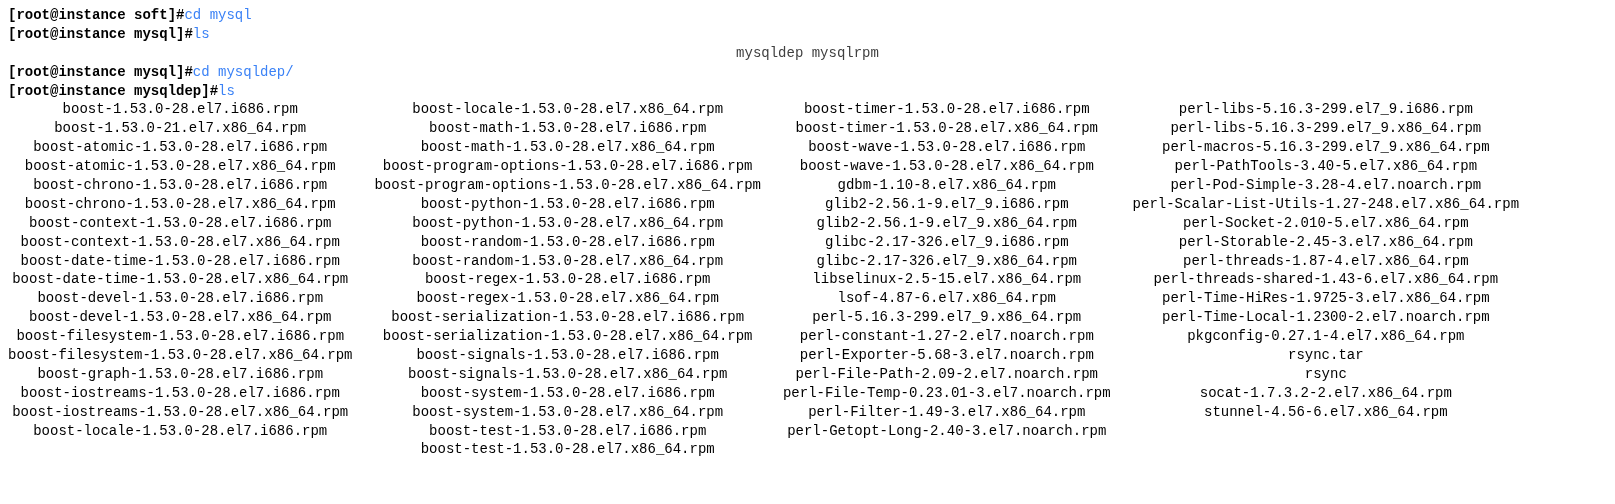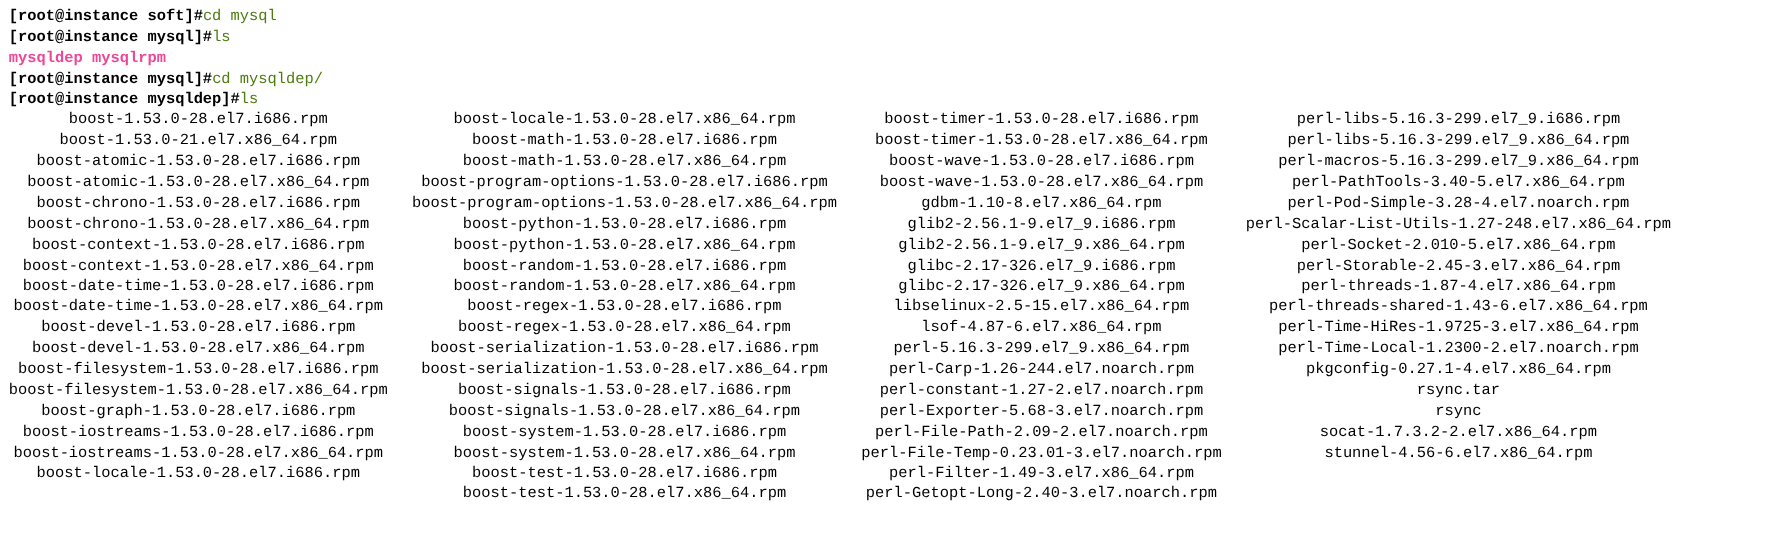--- a/index.html
+++ b/index.html
@@ -17,25 +17,26 @@
       white-space: nowrap;
     }
     .prompt-line {
       display: flex;
     }
     .prompt-line .black {
       color: #000;
       font-weight: bold;
     }
     .prompt-line .cmd {
-      color: #4d7c0f;
+      color: #3b82f6;
     }
     .ls-output {
-      color: #ec4899;
-      font-weight: bold;
+      color: #404040;
+      font-weight: normal;
+      text-align: center;
     }
     .red {
       color: #aa0000;
       font-weight: bold;
     }
     .columns {
       display: flex;
       gap: 22px;
     }
     .col {
@@ -123,21 +124,20 @@
         <div class="file-entry">boost-wave-1.53.0-28.el7.i686.rpm</div>
         <div class="file-entry">boost-wave-1.53.0-28.el7.x86_64.rpm</div>
         <div class="file-entry">gdbm-1.10-8.el7.x86_64.rpm</div>
         <div class="file-entry">glib2-2.56.1-9.el7_9.i686.rpm</div>
         <div class="file-entry">glib2-2.56.1-9.el7_9.x86_64.rpm</div>
         <div class="file-entry">glibc-2.17-326.el7_9.i686.rpm</div>
         <div class="file-entry">glibc-2.17-326.el7_9.x86_64.rpm</div>
         <div class="file-entry">libselinux-2.5-15.el7.x86_64.rpm</div>
         <div class="file-entry">lsof-4.87-6.el7.x86_64.rpm</div>
         <div class="file-entry">perl-5.16.3-299.el7_9.x86_64.rpm</div>
-        <div class="file-entry">perl-Carp-1.26-244.el7.noarch.rpm</div>
         <div class="file-entry">perl-constant-1.27-2.el7.noarch.rpm</div>
         <div class="file-entry">perl-Exporter-5.68-3.el7.noarch.rpm</div>
         <div class="file-entry">perl-File-Path-2.09-2.el7.noarch.rpm</div>
         <div class="file-entry">perl-File-Temp-0.23.01-3.el7.noarch.rpm</div>
         <div class="file-entry">perl-Filter-1.49-3.el7.x86_64.rpm</div>
         <div class="file-entry">perl-Getopt-Long-2.40-3.el7.noarch.rpm</div>
       </div>
       <div class="col">
         <div class="file-entry">perl-libs-5.16.3-299.el7_9.i686.rpm</div>
         <div class="file-entry">perl-libs-5.16.3-299.el7_9.x86_64.rpm</div>

